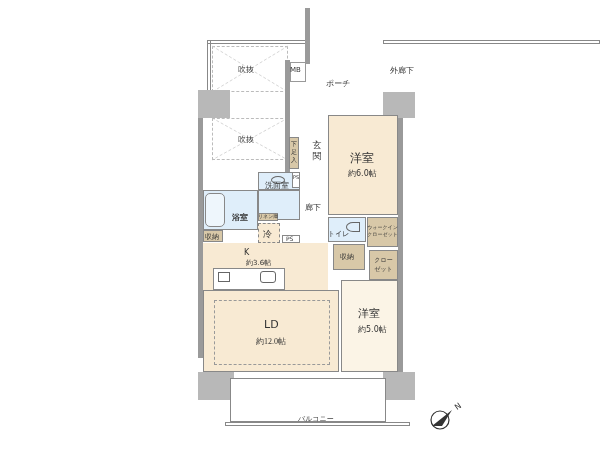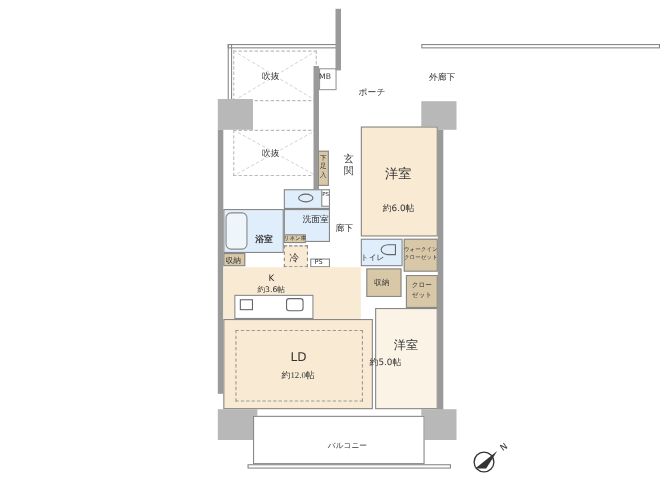--- a/index.html
+++ b/index.html
@@ -40,32 +40,32 @@
 <div class="gray" style="left:383px;top:372px;width:32px;height:28px;"></div>
 
 <div class="room" style="left:290px;top:62px;width:16px;height:20px;border:1px solid #999;"></div>
 <div class="lbl" style="left:290px;top:66px;font-size:7px;">MB</div>
 
 <div class="lbl" style="left:326px;top:78px;font-size:8px;">ポーチ</div>
 <div class="lbl" style="left:390px;top:65px;font-size:8px;">外廊下</div>
 
 <div class="room" style="left:328px;top:115px;width:70px;height:100px;background:#f8ead3;border:1px solid #888;"></div>
 <div class="lbl" style="left:350px;top:150px;font-size:12px;">洋室</div>
-<div class="lbl" style="left:348px;top:184px;font-size:8px;">約6.0帖</div>
+<div class="lbl" style="left:348px;top:168px;font-size:8px;">約6.0帖</div>
 
 <div class="room" style="left:289px;top:137px;width:10px;height:32px;background:#d8c8a8;border:1px solid #888;"></div>
 <div class="lbl" style="left:290px;top:140px;font-size:6px;width:8px;white-space:normal;line-height:8px;">下足入</div>
 <div class="lbl" style="left:312px;top:140px;font-size:9px;width:10px;white-space:normal;line-height:11px;">玄関</div>
 
 <div class="room" style="left:258px;top:172px;width:42px;height:18px;background:#dfeefa;border:1px solid #888;"></div>
 <div class="room" style="left:271px;top:176px;width:14px;height:8px;border:1px solid #666;border-radius:50%;"></div>
 <div class="room" style="left:292px;top:172px;width:8px;height:16px;border:1px solid #888;background:#fff;"></div>
 <div class="lbl" style="left:292px;top:174px;font-size:5px;width:8px;white-space:normal;line-height:6px;">PS</div>
 <div class="room" style="left:258px;top:190px;width:42px;height:30px;background:#dfeefa;border:1px solid #888;"></div>
-<div class="lbl" style="left:265px;top:194px;font-size:8px;margin-left:10px;">洗面室</div>
+<div class="lbl" style="left:265px;top:180px;font-size:8px;">洗面室</div>
 <div class="room" style="left:258px;top:213px;width:20px;height:8px;background:#d8c8a8;border:1px solid #888;"></div>
 <div class="lbl" style="left:258px;top:213px;font-size:5px;">リネン庫</div>
 
 <div class="room" style="left:203px;top:190px;width:55px;height:40px;background:#dfeefa;border:1px solid #888;"></div>
 <div class="room" style="left:205px;top:193px;width:20px;height:34px;border:1px solid #888;border-radius:5px;background:#eef6fc;"></div>
 <div class="lbl" style="left:232px;top:212px;font-size:8px;font-weight:bold;">浴室</div>
 
 <div class="lbl" style="left:305px;top:202px;font-size:8px;">廊下</div>
 
 <div class="room" style="left:328px;top:217px;width:38px;height:25px;background:#dfeefa;border:1px solid #888;"></div>
@@ -79,42 +79,42 @@
 <div class="room" style="left:203px;top:230px;width:20px;height:12px;background:#d8c8a8;border:1px solid #888;"></div>
 <div class="lbl" style="left:205px;top:232px;font-size:7px;">収納</div>
 
 <div class="room" style="left:258px;top:223px;width:22px;height:20px;background:#f8ead3;border:1px dashed #888;"></div>
 <div class="lbl" style="left:263px;top:228px;font-size:9px;">冷</div>
 <div class="room" style="left:282px;top:235px;width:18px;height:8px;border:1px solid #888;background:#fff;"></div>
 <div class="lbl" style="left:286px;top:235px;font-size:6px;">PS</div>
 
 <div class="room" style="left:203px;top:243px;width:125px;height:50px;background:#f8ead3;"></div>
 <div class="lbl" style="left:244px;top:248px;font-size:8px;">K</div>
-<div class="lbl" style="left:234px;top:258px;font-size:7px;">約3.6帖</div>
+<div class="lbl" style="left:246px;top:258px;font-size:7px;">約3.6帖</div>
 <div class="room" style="left:213px;top:268px;width:72px;height:22px;border:1px solid #888;background:#fff;"></div>
 <div class="room" style="left:218px;top:272px;width:12px;height:10px;border:1px solid #666;"></div>
 <div class="room" style="left:260px;top:271px;width:16px;height:12px;border:1px solid #666;border-radius:3px;"></div>
 
 <div class="room" style="left:333px;top:244px;width:32px;height:26px;background:#d8c8a8;border:1px solid #888;"></div>
 <div class="lbl" style="left:340px;top:252px;font-size:7px;">収納</div>
 
 <div class="room" style="left:369px;top:250px;width:29px;height:30px;background:#d8c8a8;border:1px solid #888;"></div>
 <div class="lbl" style="left:369px;top:255px;font-size:6px;width:29px;white-space:pre-line;line-height:9px;">クロー
 ゼット</div>
 
 <div class="room" style="left:203px;top:290px;width:136px;height:82px;background:#f8ead3;border:1px solid #888;"></div>
 <div class="room" style="left:214px;top:300px;width:116px;height:65px;border:1px dashed #999;"></div>
 <div class="lbl" style="left:264px;top:318px;font-size:11px;">LD</div>
 <div class="lbl" style="left:256px;top:336px;font-size:8px;font-family:Liberation Serif, serif;">約12.0帖</div>
 
 <div class="room" style="left:341px;top:280px;width:57px;height:92px;background:#fbf4e6;border:1px solid #888;"></div>
 <div class="lbl" style="left:358px;top:306px;font-size:11px;">洋室</div>
-<div class="lbl" style="left:336px;top:324px;font-size:8px;">約5.0帖</div>
+<div class="lbl" style="left:358px;top:324px;font-size:8px;">約5.0帖</div>
 
 <div class="room" style="left:230px;top:378px;width:156px;height:44px;border:1px solid #888;background:#fff;"></div>
 <div class="thin" style="left:225px;top:422px;width:185px;height:4px;"></div>
-<div class="lbl" style="left:298px;top:400px;font-size:7px;text-align:right;">バルコニー</div>
+<div class="lbl" style="left:298px;top:414px;font-size:7px;text-align:right;">バルコニー</div>
 
 <svg width="600" height="450">
   <circle cx="440" cy="420" r="9" fill="none" stroke="#333" stroke-width="1.2"></circle>
   <path d="M432 426 L452 410 L442 426 Z" fill="#333"></path>
 </svg>
 <div class="lbl" style="left:455px;top:402px;font-size:8px;transform:rotate(-35deg);">N</div>
 
 </body></html>

